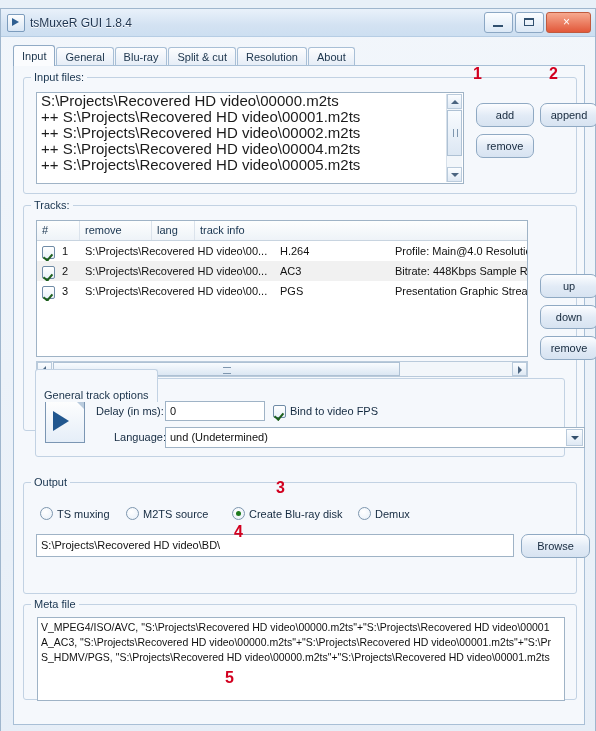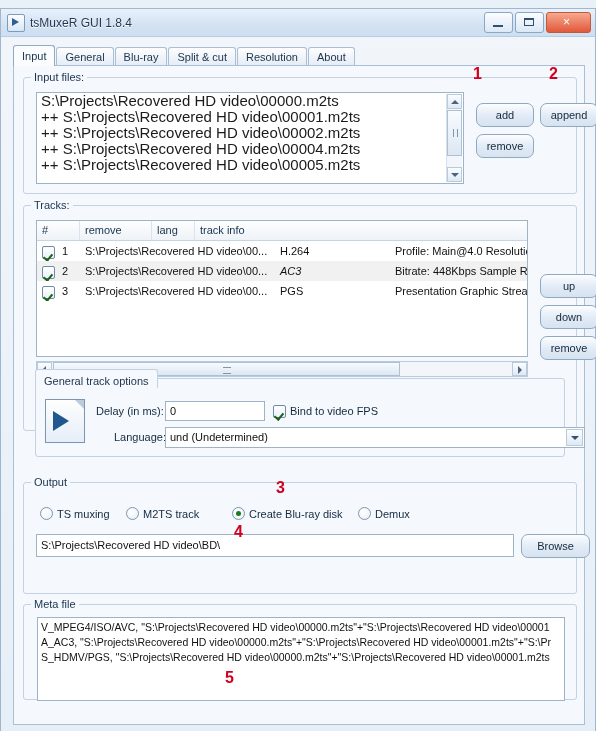--- a/index.html
+++ b/index.html
@@ -329,21 +329,21 @@
   
   #grp-gto {
     left: 21px; top: 312px; width: 530px; height: 79px;
     background: #f5f8fc;
   }
   #tab-gto {
     position: absolute;
     left: 21px; top: 303px;
     height: 19px;
     line-height: 19px;
-    padding: 2px 8px;
+    padding: 16px 8px;
     font-size: 11px;
     color: #20384f;
     background: #f5f8fc;
     border: 1px solid #c2d2e3;
     border-bottom: none;
     border-radius: 3px 3px 0 0;
     z-index: 4;
     box-sizing: border-box;
   }
   #gto-icon {
@@ -560,21 +560,21 @@
           <div class="td" style="width:43px;"></div>
           <div class="td" style="width:137px;">Profile: Main@4.0  Resolution: 144</div>
         </div>
 
         <div class="tr alt">
           <div class="td" style="width:43px;">
             <span class="cb checked"></span>
             <span style="margin-left:4px;">2</span>
           </div>
           <div class="td" style="width:195px;">S:\Projects\Recovered HD video\00...</div>
-          <div class="td" style="width:72px;font-style:italic;">AC3</div>
+          <div class="td" style="width:72px;">AC3</div>
           <div class="td" style="width:43px;"></div>
           <div class="td" style="width:137px;">Bitrate: 448Kbps Sample Rate: 48l</div>
         </div>
 
         <div class="tr">
           <div class="td" style="width:43px;">
             <span class="cb checked"></span>
             <span style="margin-left:4px;">3</span>
           </div>
           <div class="td" style="width:195px;">S:\Projects\Recovered HD video\00...</div>
@@ -612,21 +612,21 @@
       <span class="arrow"></span>
     </div>
 
     
     <div class="group" id="grp-output">
       <span class="group-label">Output</span>
     </div>
     <span class="radio" id="rb-ts"></span>
     <div class="lbl" id="lbl-ts">TS muxing</div>
     <span class="radio" id="rb-m2ts"></span>
-    <div class="lbl" id="lbl-m2ts">M2TS track</div>
+    <div class="lbl" id="lbl-m2ts">M2TS source</div>
     <span class="radio sel" id="rb-bd"></span>
     <div class="lbl" id="lbl-bd">Create Blu-ray disk</div>
     <span class="radio" id="rb-demux"></span>
     <div class="lbl" id="lbl-demux">Demux</div>
     <div class="txt" id="txt-out">S:\Projects\Recovered HD video\BD\</div>
     <div class="btn" id="btn-browse">Browse</div>
 
     
     <div class="group" id="grp-meta">
       <span class="group-label">Meta file</span>

